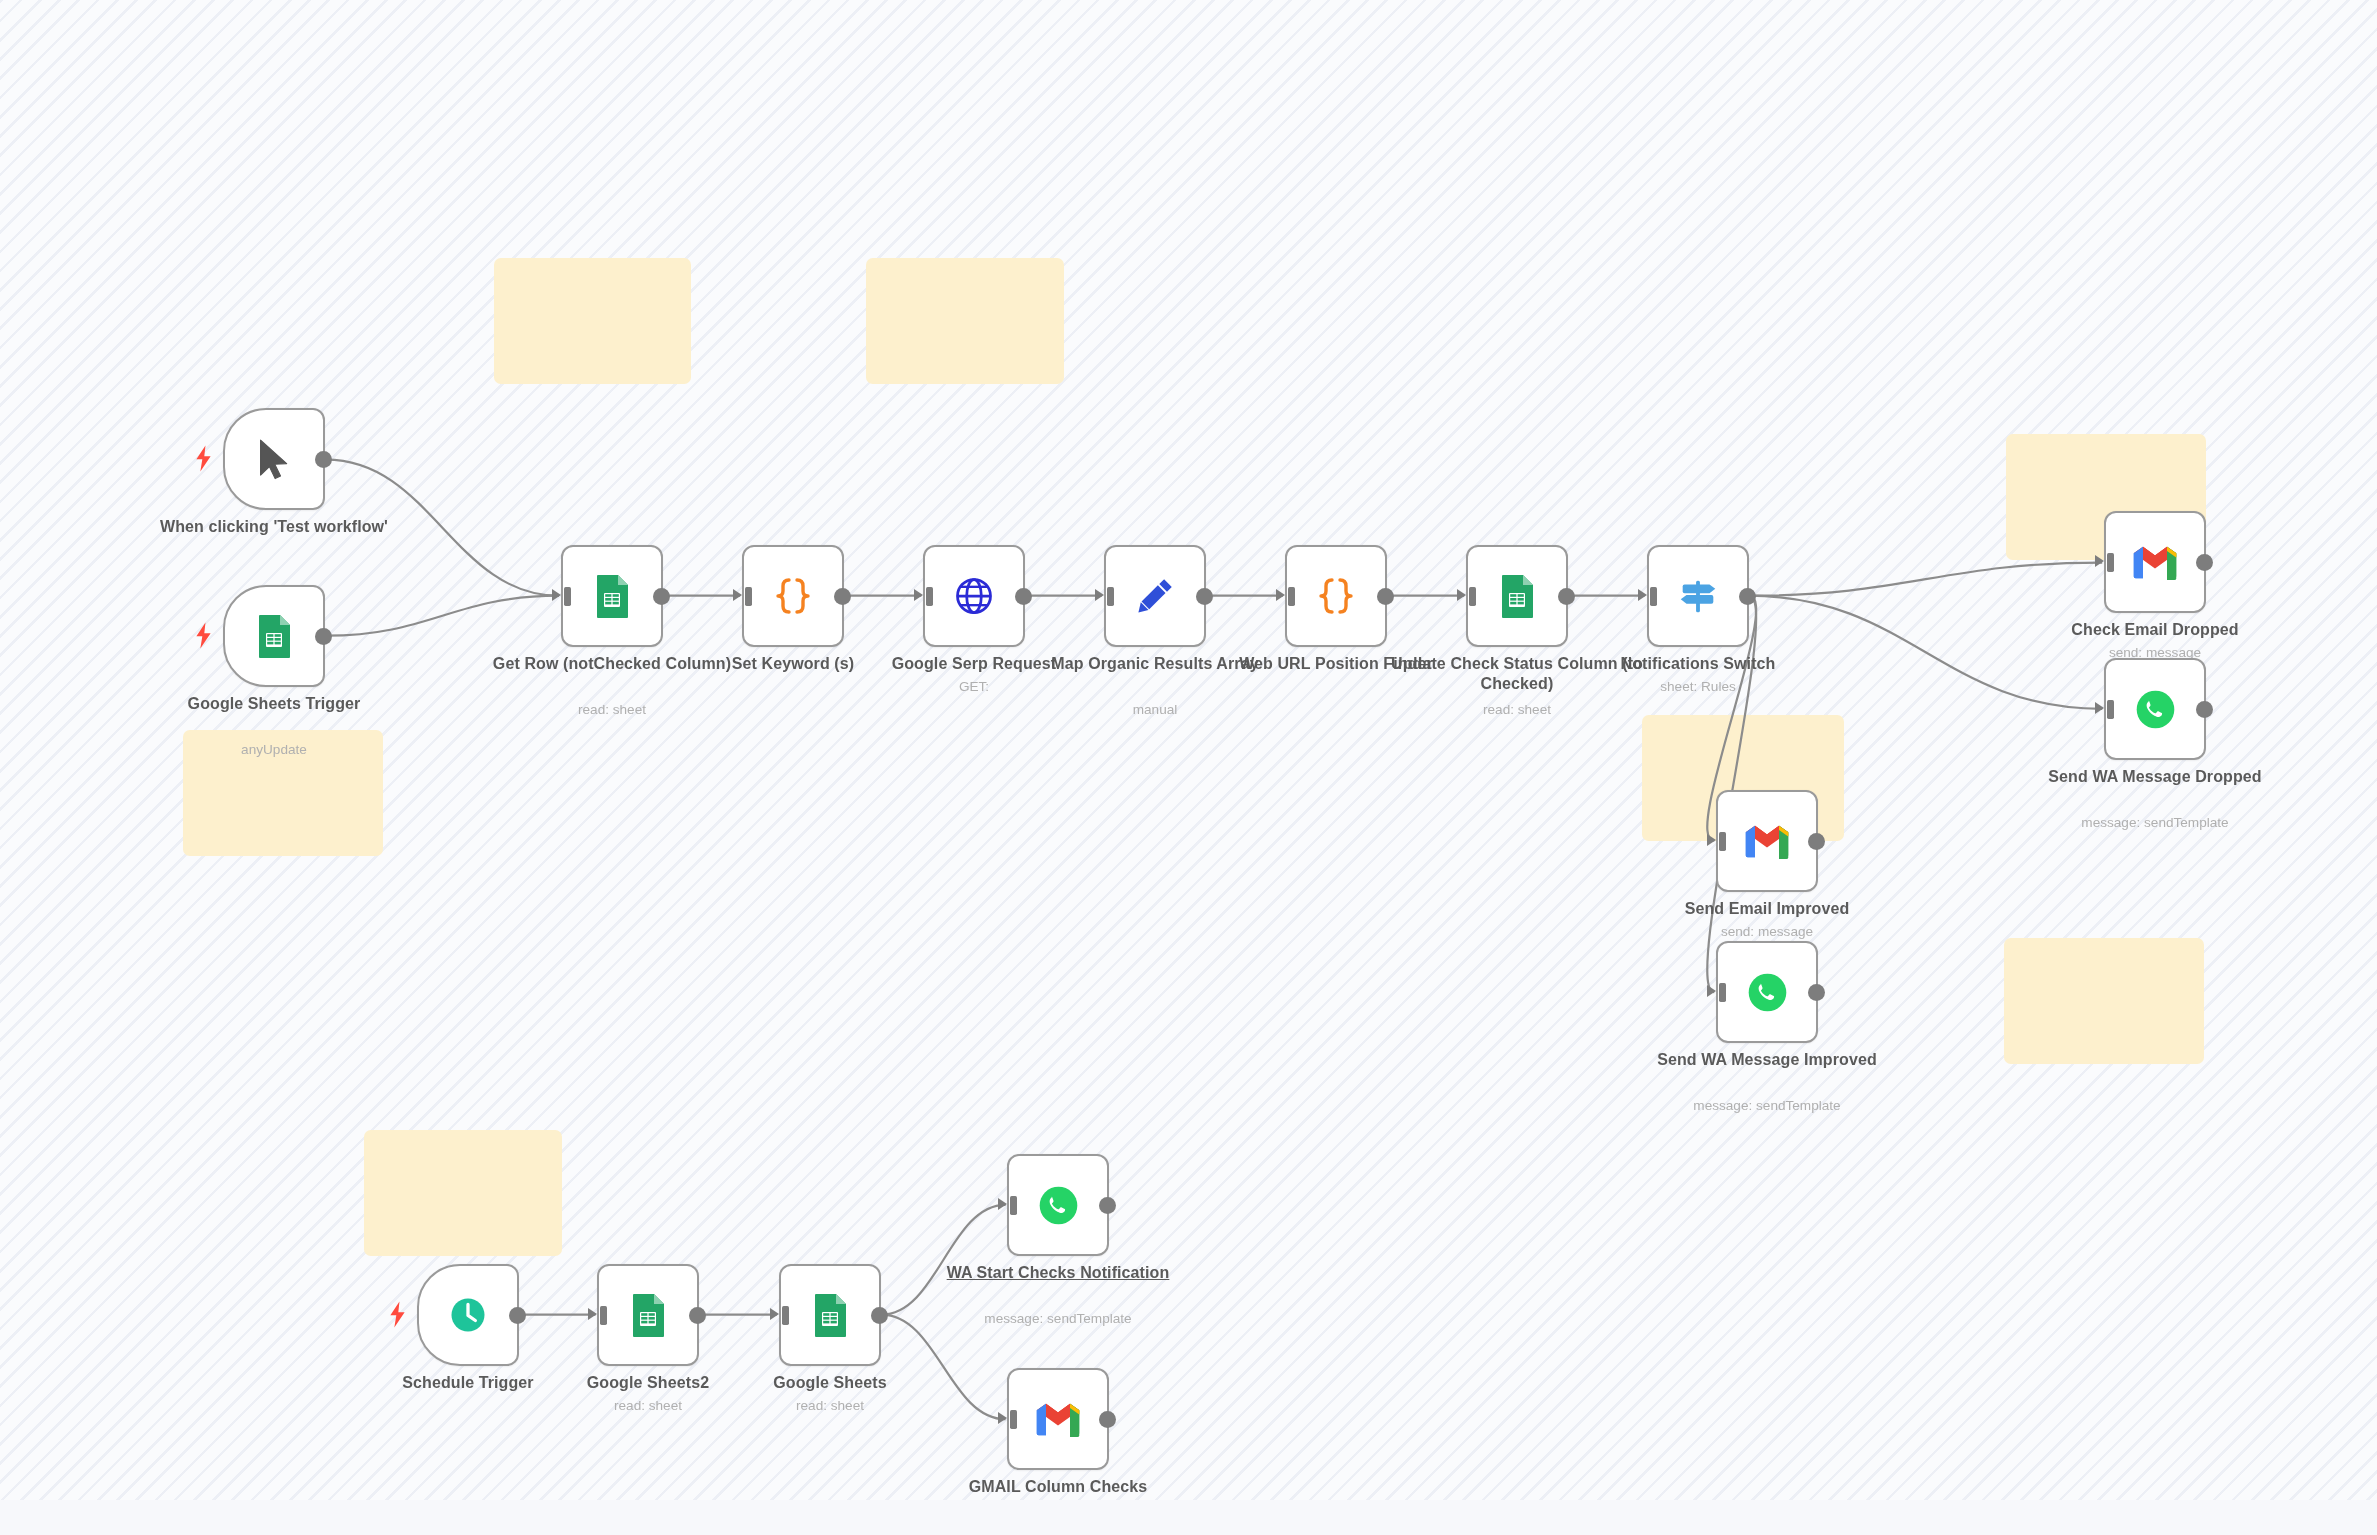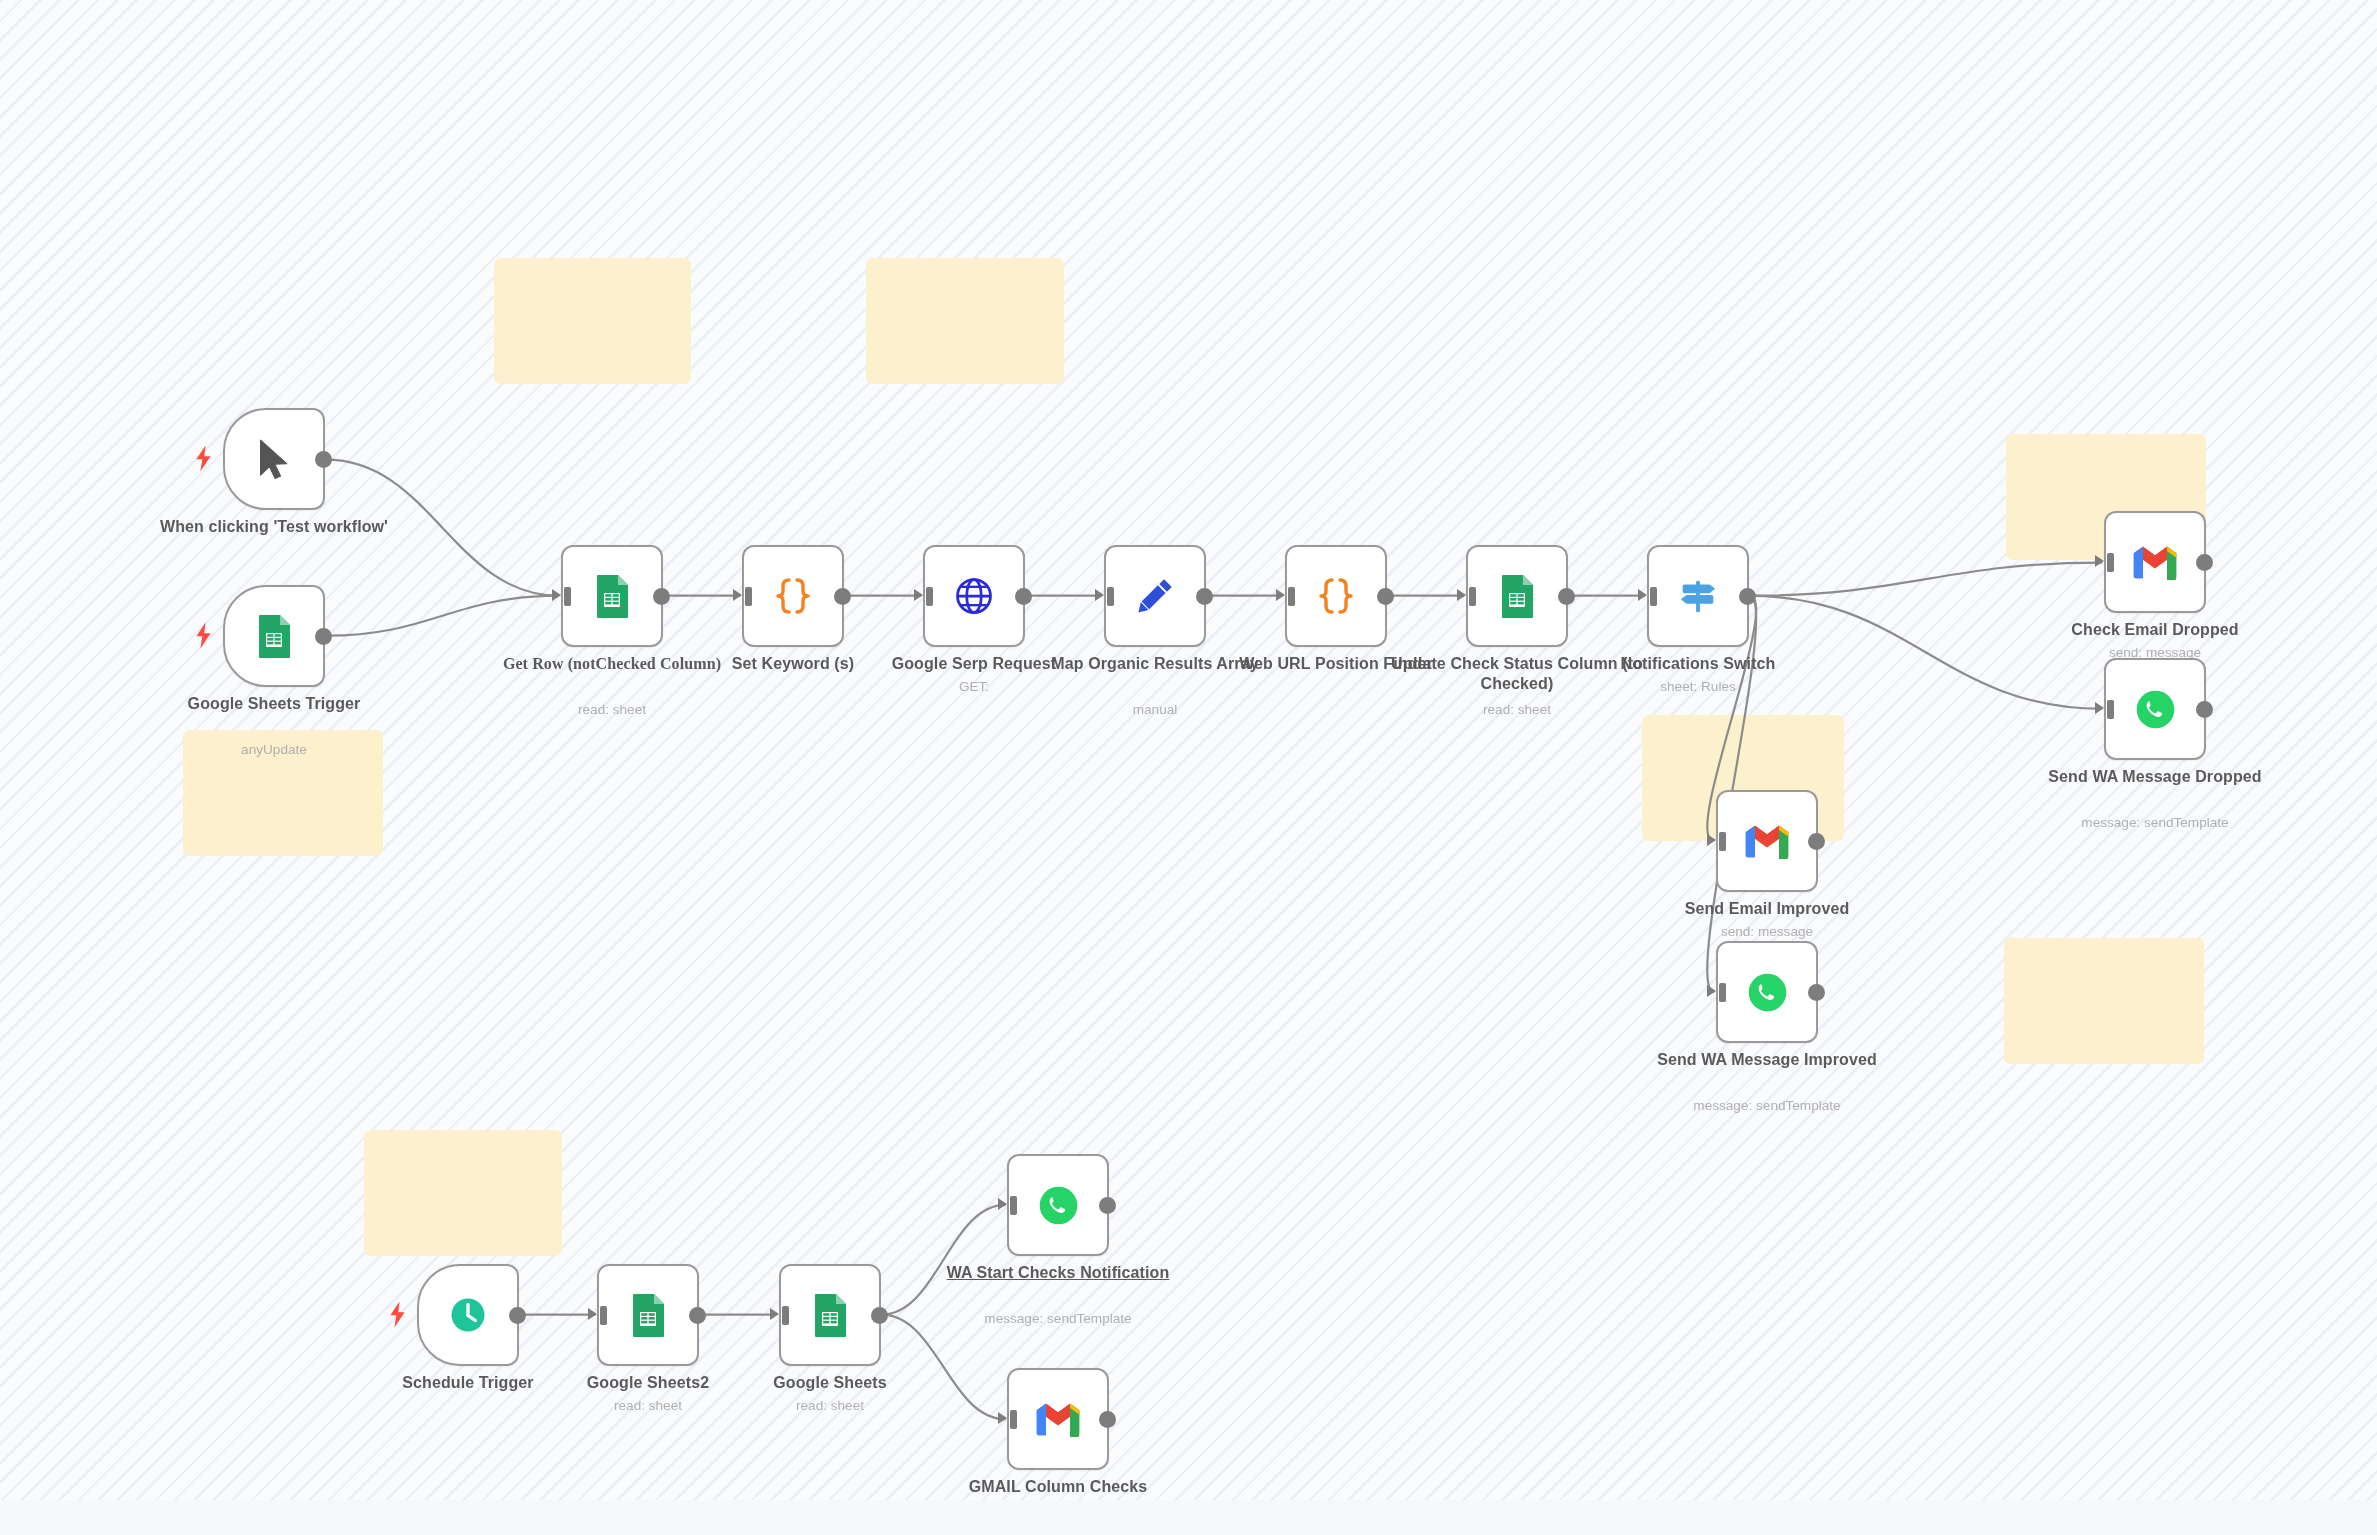--- a/index.html
+++ b/index.html
@@ -239,21 +239,21 @@
               <rect x="17.2" y="22.2" width="6.2" height="2.6" fill="#23a566"></rect>
               <rect x="24.6" y="22.2" width="6.2" height="2.6" fill="#23a566"></rect>
               <rect x="17.2" y="26" width="6.2" height="2.6" fill="#23a566"></rect>
               <rect x="24.6" y="26" width="6.2" height="2.6" fill="#23a566"></rect>
               <rect x="17.2" y="29.8" width="6.2" height="2.6" fill="#23a566"></rect>
               <rect x="24.6" y="29.8" width="6.2" height="2.6" fill="#23a566"></rect>
             </svg>
           </div>
           <div class="port-out"></div>
         </div>
-        <div class="node-label" style="color: rgb(90, 90, 90); font-family: Liberation Serif, serif;">Get Row (notChecked Column)</div>
+        <div class="node-label" style="color: rgb(90, 90, 90);">Get Row (notChecked Column)</div>
         <div class="node-sub two" style="color: rgb(176, 176, 176);">read: sheet</div>
       </div>
       <div class="node" style="left: 742px; top: 545px;">
         <div class="node-box">
           <div class="port-in"></div>
           <div class="node-icon">
             <svg viewBox="0 0 48 48" width="48" height="48">
               <path d="M20 8 q-6 0 -6 6 v5 q0 5 -5 5 q5 0 5 5 v5 q0 6 6 6" fill="none" stroke="#f58220" stroke-width="3.4" stroke-linecap="round" stroke-linejoin="round"></path>
               <path d="M28 8 q6 0 6 6 v5 q0 5 5 5 q-5 0 -5 5 v5 q0 6 -6 6" fill="none" stroke="#f58220" stroke-width="3.4" stroke-linecap="round" stroke-linejoin="round"></path>
             </svg>

